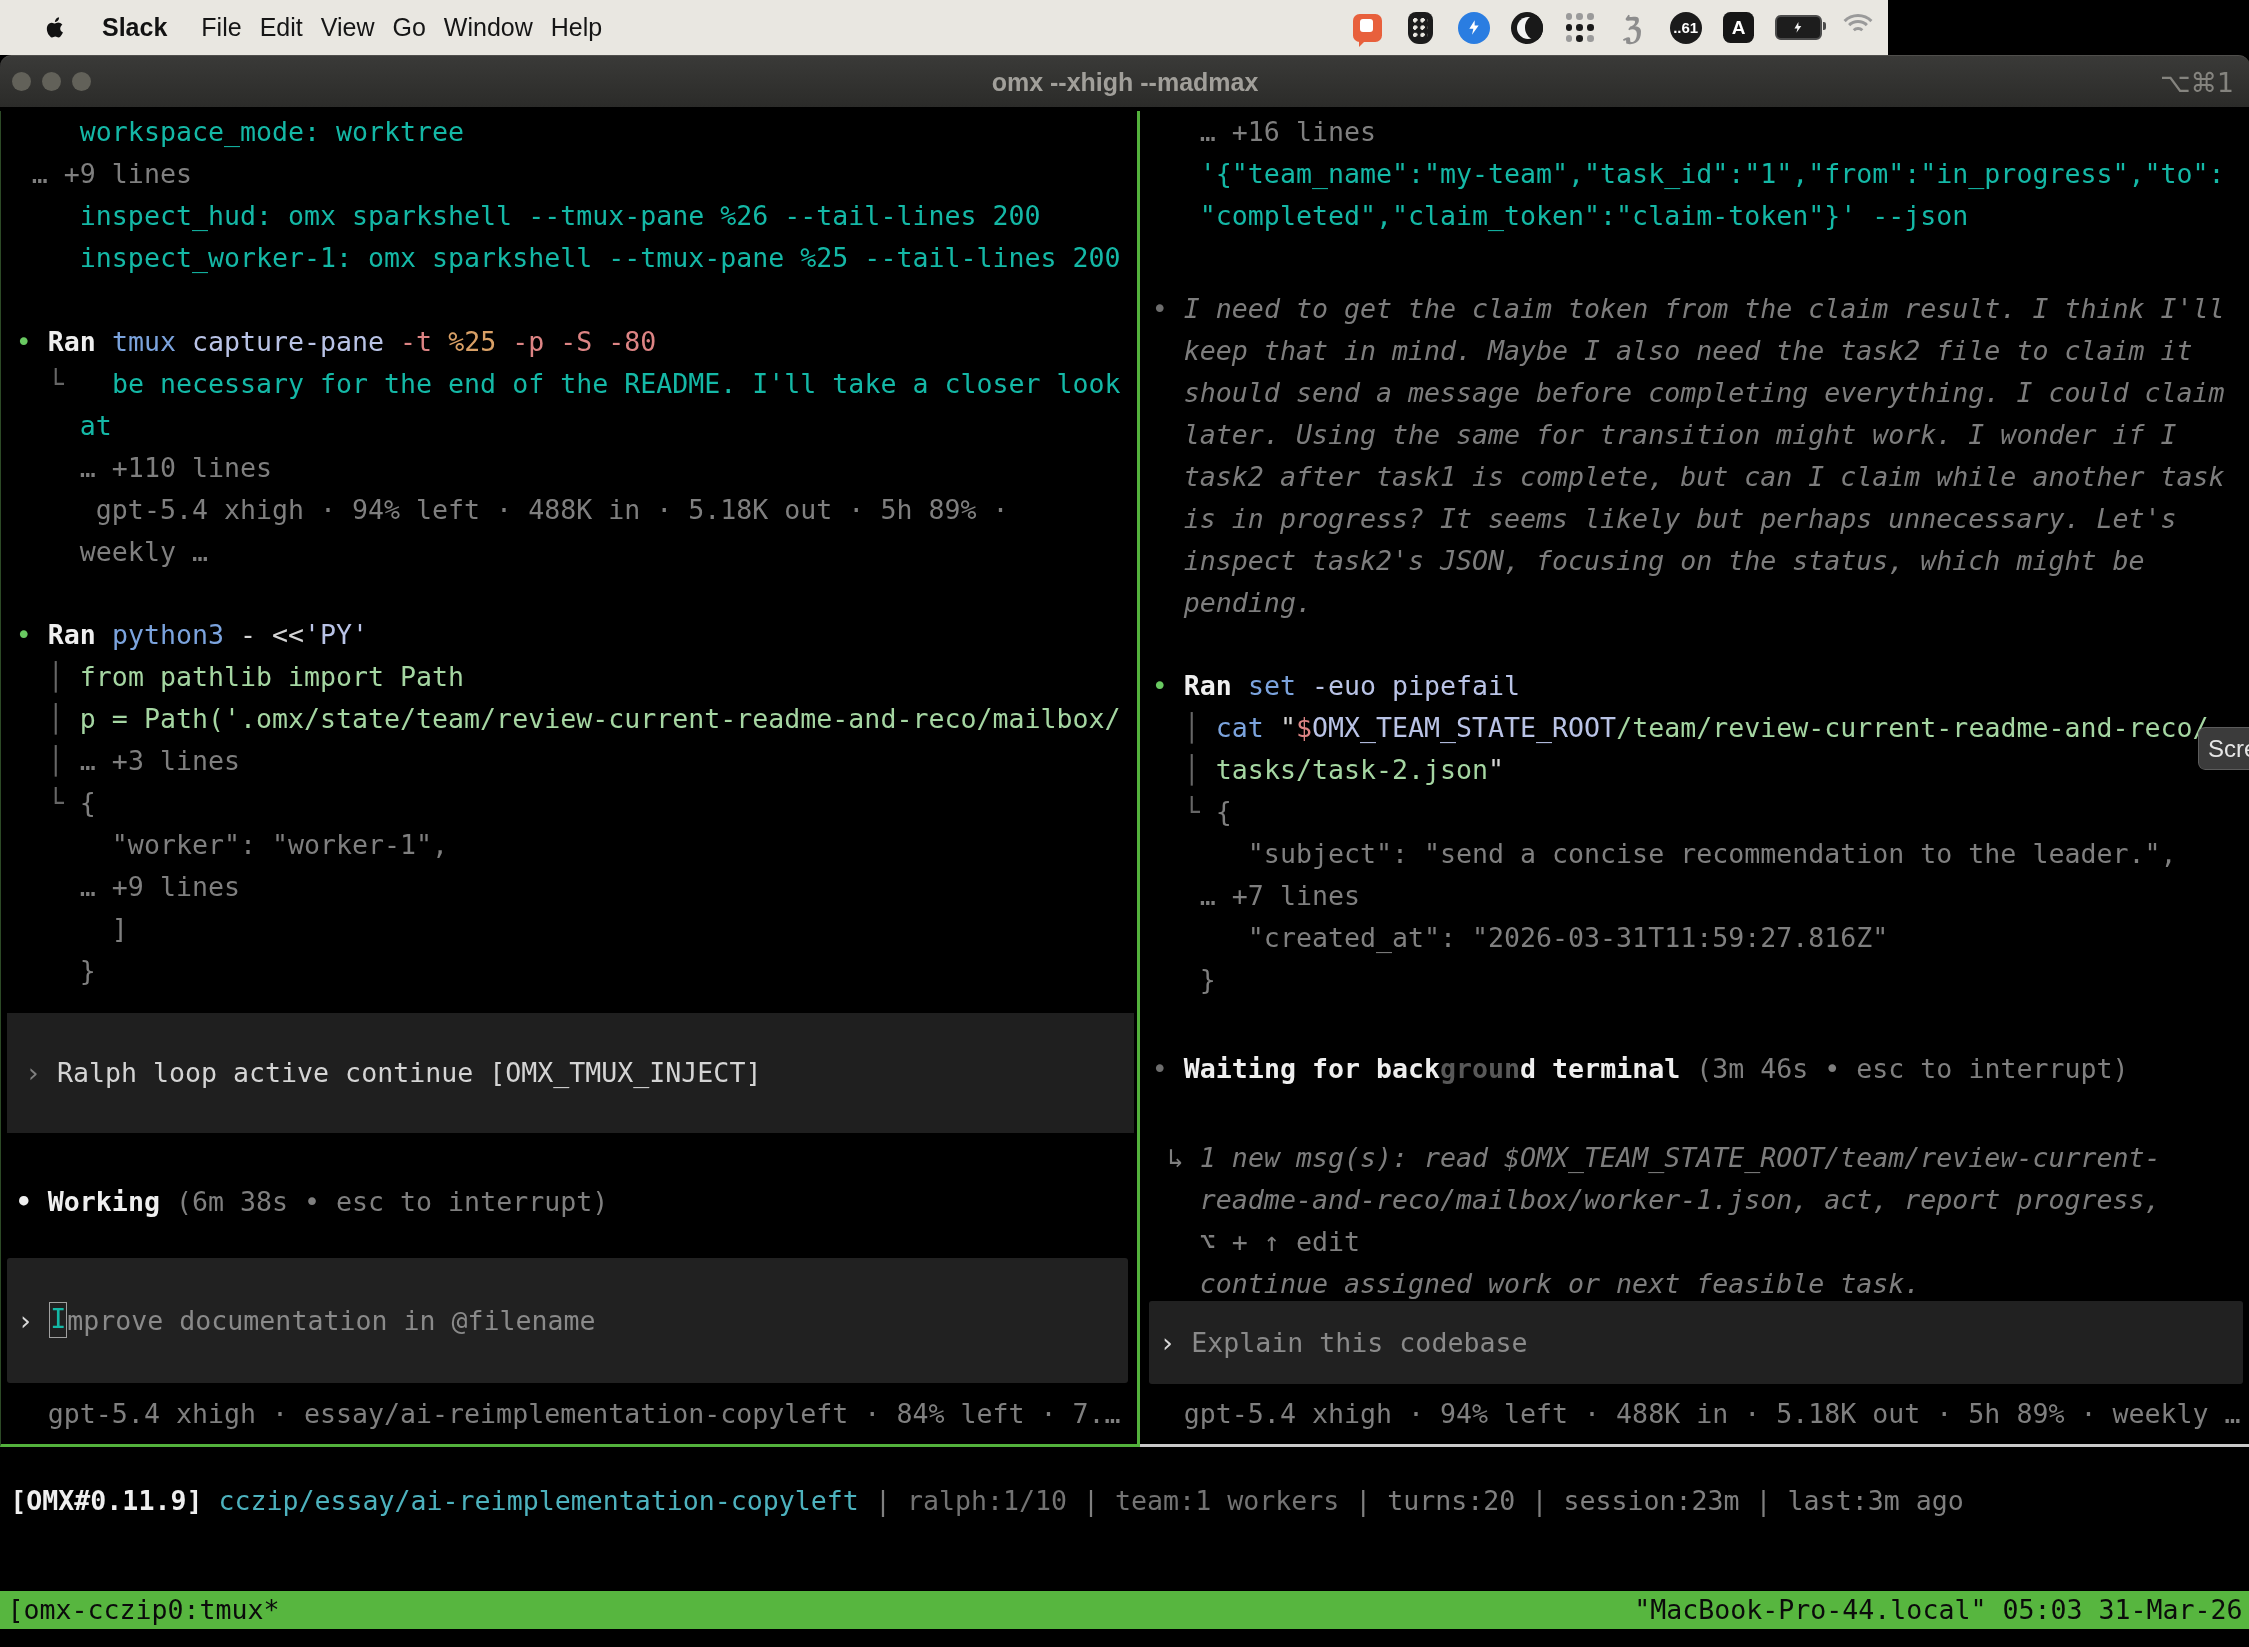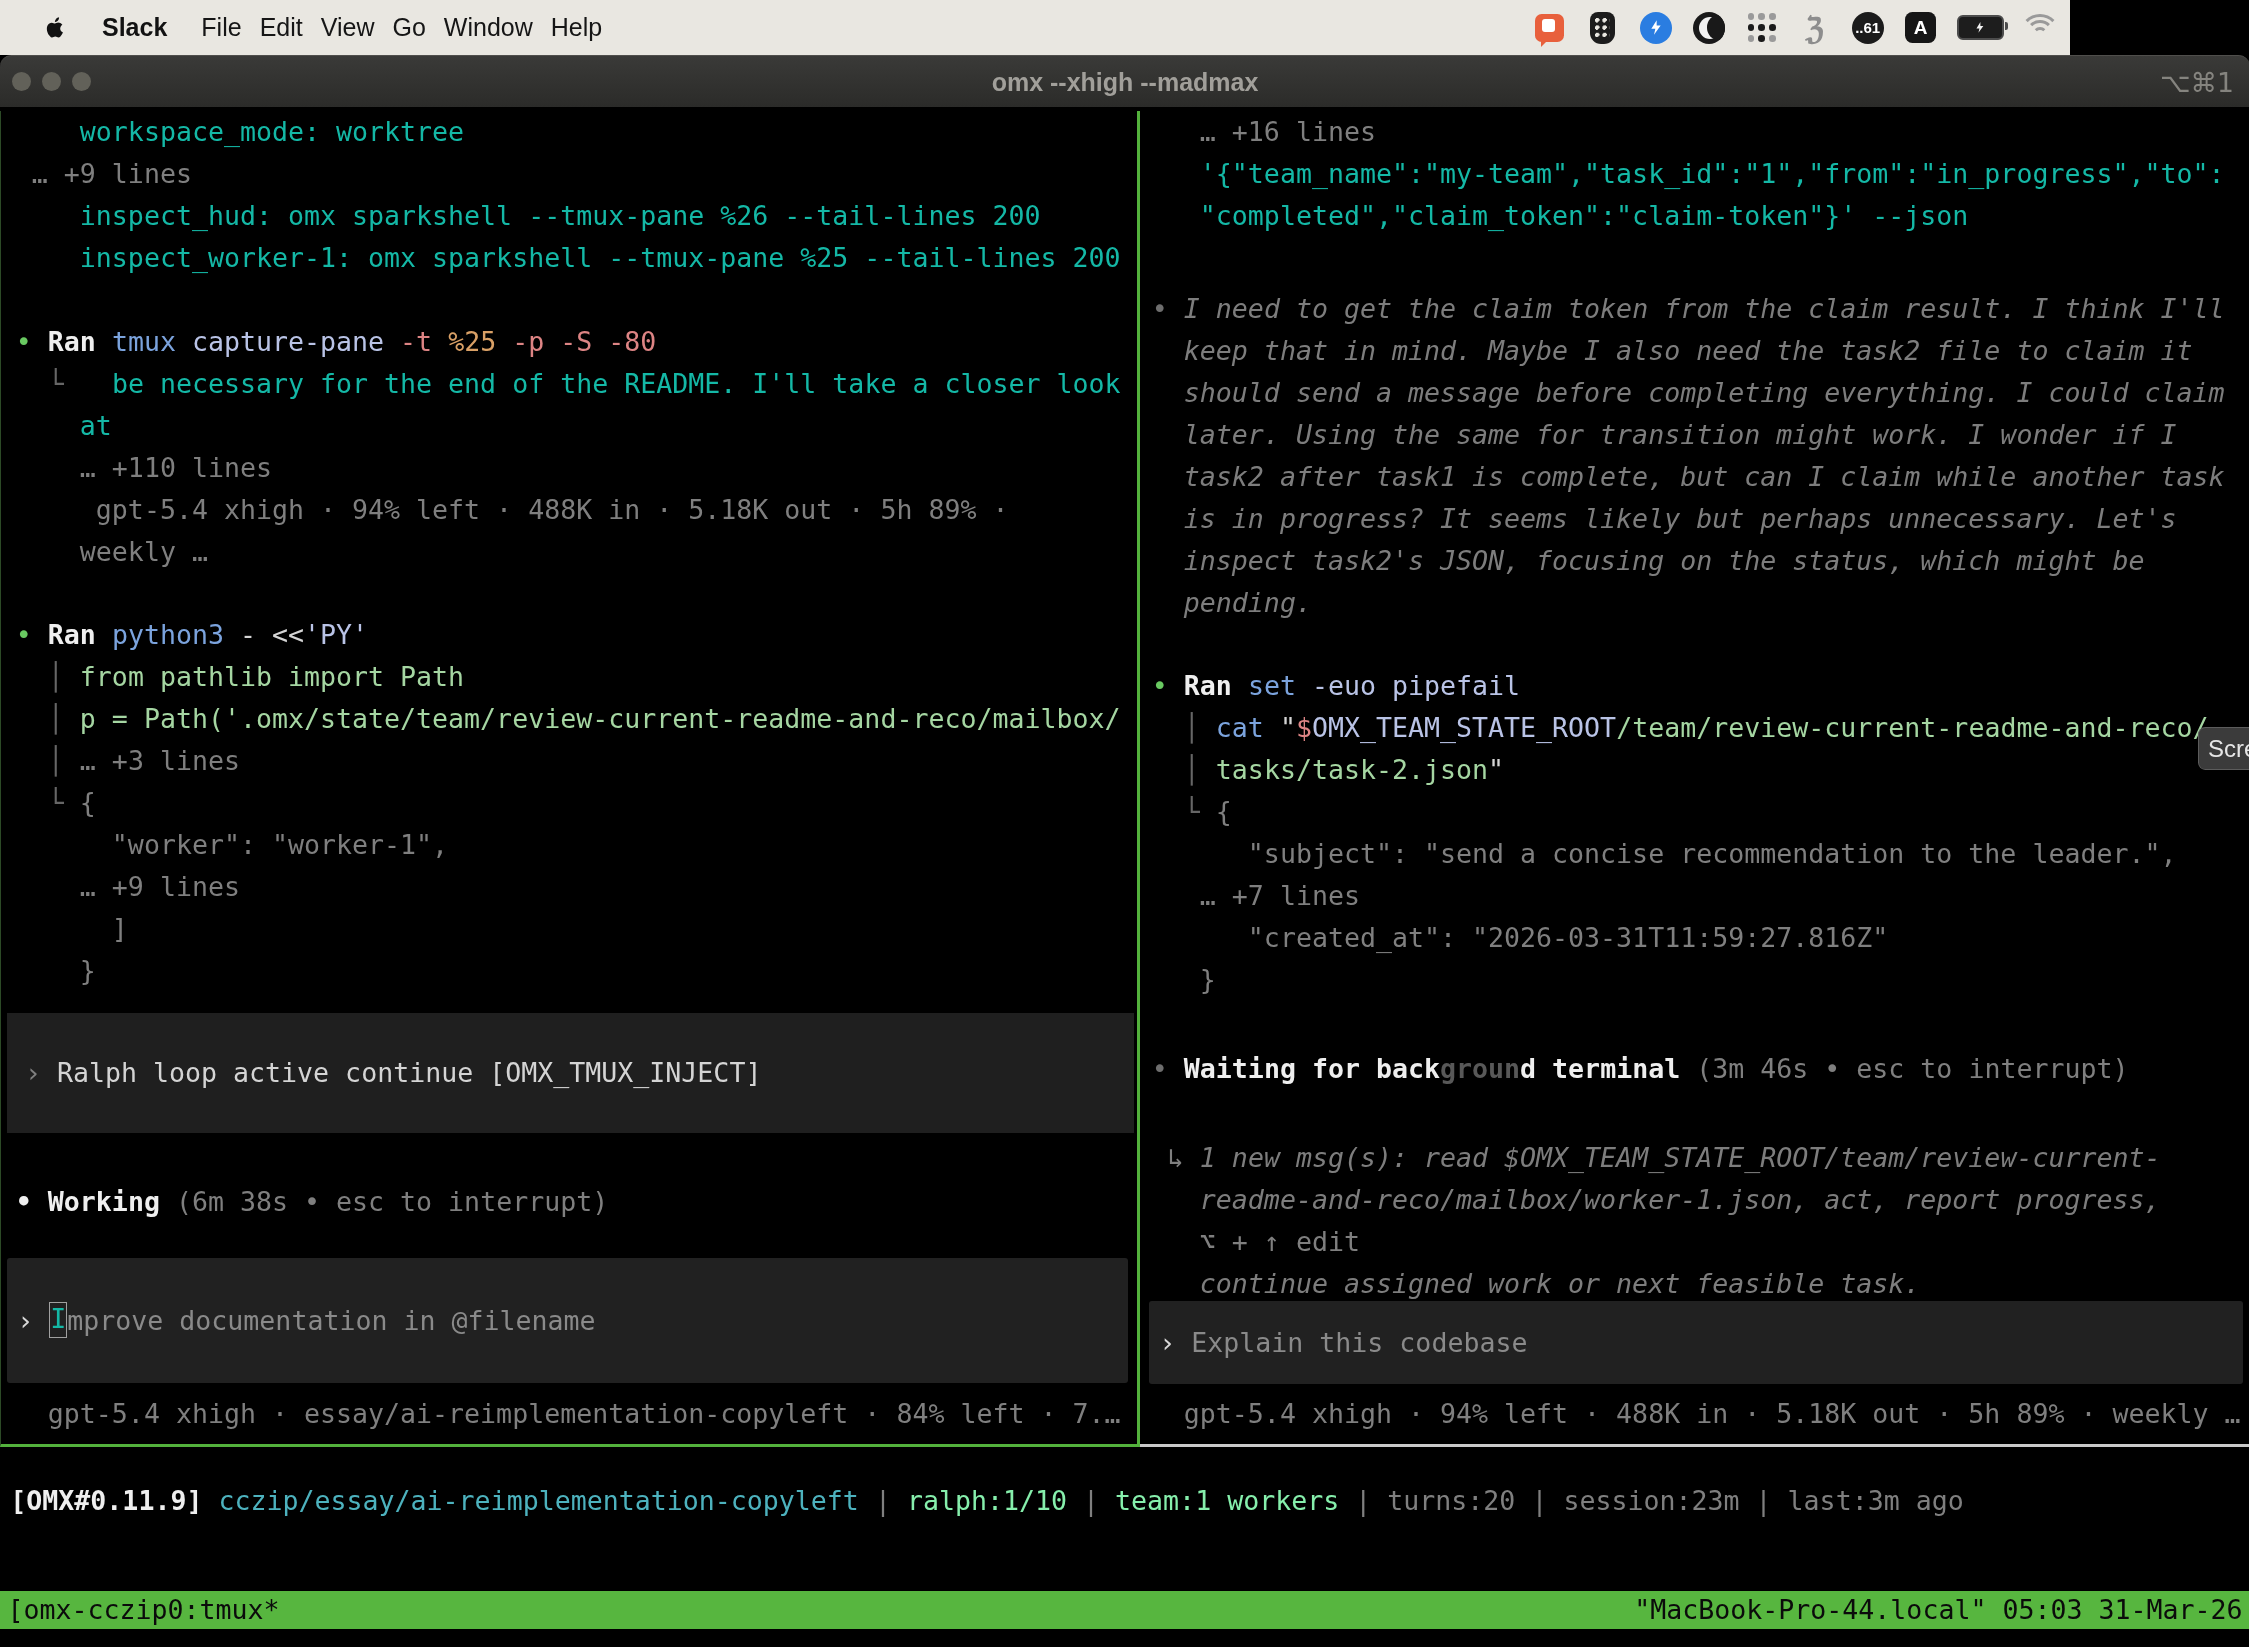--- a/index.html
+++ b/index.html
@@ -1,19 +1,19 @@
 <!DOCTYPE html>
 <html style="font-size:11.8px"><head>
 <meta charset="utf-8">
 <style>
   html,body{margin:0;padding:0;background:#000;}
   .screen{position:relative;width:2250px;height:1648px;background:#000;overflow:hidden;
           font-family:"Liberation Sans","DejaVu Sans",sans-serif;}
   
-  .menubar{position:absolute;left:0;top:0;width:2070px;height:55px;background:#e9e7e1;
+  .menubar{position:absolute;left:0;top:0;width:1888px;height:55px;background:#e9e7e1;
            display:flex;align-items:center;justify-content:space-between;}
   .menubar-left{display:flex;align-items:center;gap:34px;padding-left:43px;}
   .apple{width:25px;height:29.5px;display:inline-block;}
   .app-name{font-size:25px;font-weight:700;color:#121212;}
   .menu-item{font-size:25px;font-weight:500;color:#161616;}
   .menubar-right{display:flex;align-items:center;gap:19px;padding-right:13.3px;}
   .mi{position:relative;width:34px;height:34px;display:flex;align-items:center;justify-content:center;}
   .chatb{width:29.5px;height:28px;background:#e8603c;border-radius:6.6px;position:relative;}
   .chatb::before{content:"";position:absolute;left:7.4px;top:5.9px;width:12.5px;height:12.5px;background:#fff;border-radius:3px;}
   .chatb::after{content:"";position:absolute;left:5.9px;bottom:-5.9px;border:5.2px solid transparent;border-top-color:#e8603c;border-left-color:#e8603c;}
@@ -57,21 +57,21 @@
   .grp{position:absolute;}
   .gl{left:14.8px;} .gr{left:11.8px;}
   .tl{height:42px;line-height:42px;white-space:pre;}
   
   .c-g{color:#14b8a6;} .c-g2{color:#d4d4d4;} .c-d{color:#7f7f7f;}
   .c-w{color:#efefef;font-weight:700;}
   .c-b{color:#7ba3dd;} .c-lav{color:#b9c3e6;} .c-red{color:#dd8484;} .c-org{color:#d9a066;}
   .c-grn{color:#a5d6a2;} .c-i{color:#7d7d7d;font-style:italic;}
   .c-bg{color:#69c961;} .c-bd{color:#6e6e6e;} .c-guide{color:#666666;}
   .c-shimmer{color:#585858;font-weight:700;}
-  .c-cy{color:#4db2be;} .c-grn2{color:#86efac;}
+  .c-cy{color:#4db2be;} .c-grn2{color:#737373;}
   
   .banner{position:absolute;left:5.9px;right:3px;background:#1f1f1f;display:flex;align-items:center;padding-left:18px;white-space:pre;}
   .ralph-box{top:902px;height:120px;}
   .input-box{position:absolute;background:#212121;display:flex;align-items:center;padding-left:10.3px;white-space:pre;border-radius:3px;}
   .input-left{left:5.9px;right:8.9px;top:1147px;height:125px;}
   .input-right{left:8.9px;right:5.9px;top:1190px;height:83px;}
   .cursor{display:inline-block;border:1.5px solid #a0a0a0;height:34px;line-height:32px;box-sizing:content-box;}
   .prompt{color:#d8d8d8;} .ph{color:#8a8a8a;}
   .omx-line{position:absolute;left:10.3px;top:1373px;}
   .tmuxbar{position:absolute;left:0;top:1484px;width:2250px;height:38px;background:#57b63f;}

